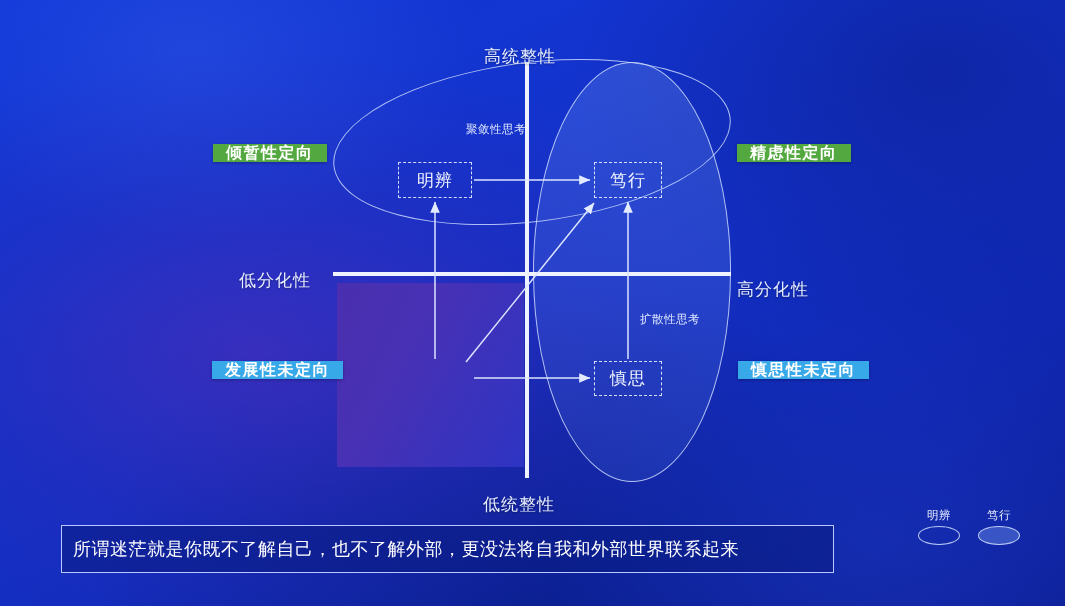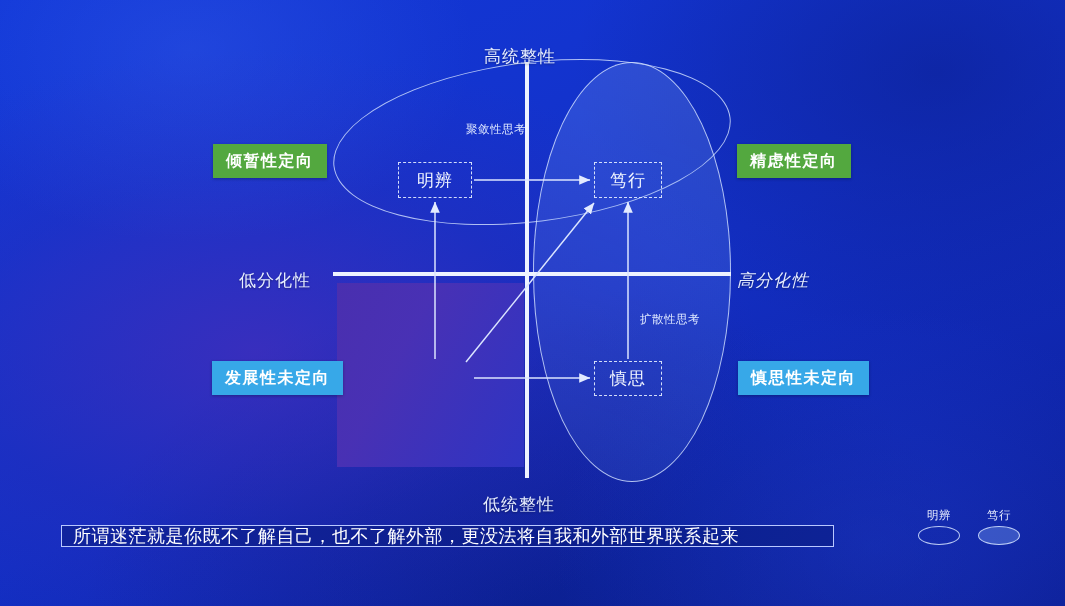--- a/index.html
+++ b/index.html
@@ -62,21 +62,21 @@
   }
 
   
   .axis-label {
     position:absolute; color:#e7eeff; font-size:17px; letter-spacing:1px;
     white-space:nowrap; text-shadow:0 1px 2px rgba(0,0,0,0.35);text-align:right;
   }
   #label-top    { left:484px; top:45px; }
   #label-bottom { left:483px; top:481px;margin-top:12px; }
   #label-left   { left:239px; top:269px; }
-  #label-right  { left:737px; top:269px;font-style:italic; }
+  #label-right  { left:737px; top:278px; }
 
   
   .thinking-label {
     position:absolute; color:#dfe8ff; font-size:11.5px; letter-spacing:0.5px;
     white-space:nowrap;
   }
   #think-converge { left:466px; top:122px; }
   #think-diverge  { left:640px; top:312px; }
 
   
@@ -86,39 +86,39 @@
     display:flex; align-items:center; justify-content:center;
     white-space:nowrap;
   }
   #node-mingbian { left:398px; top:162px; width:74px; height:36px; }
   #node-duxing   { left:594px; top:162px; width:68px; height:36px; }
   #node-yuanchu  { left:398px; top:361px; width:74px; height:35px; }
   #node-shensi   { left:594px; top:361px; width:68px; height:35px; }
 
   
   .tag {
-    position:absolute; height:34px; padding:0 13px;
+    position:absolute; height:18px; padding:0 13px;
     display:flex; align-items:center; justify-content:center;
     color:#ffffff; font-size:16px; letter-spacing:1.5px; font-weight:bold;
     white-space:nowrap;
     box-shadow:0 1px 3px rgba(0,0,0,0.28);
   }
   .tag.green { background:#53a83f; }
   .tag.blue  { background:#37a8e8; }
   #tag-tl { left:213px; top:144px; }
   #tag-tr { left:737px; top:144px; }
   #tag-bl { left:212px; top:361px; }
   #tag-br { left:738px; top:361px; }
 
   
   #arrows { position:absolute; left:0; top:0; width:1065px; height:606px; pointer-events:none; }
 
   
   #caption {
-    position:absolute; left:61px; top:525px; width:773px; height:22px;
+    position:absolute; left:61px; top:525px; width:773px; height:48px;
     border:1.4px solid #b9c8ff;
     background:rgba(9,28,130,0.55);
     display:flex; align-items:center; padding-left:11px;
     color:#ffffff; font-size:18px; letter-spacing:0.5px; white-space:nowrap;
   }
 
   
   #legend { position:absolute; left:918px; top:508px; width:120px; height:48px; }
   .legend-item { position:absolute; text-align:center; }
   .legend-item .lg-text {

